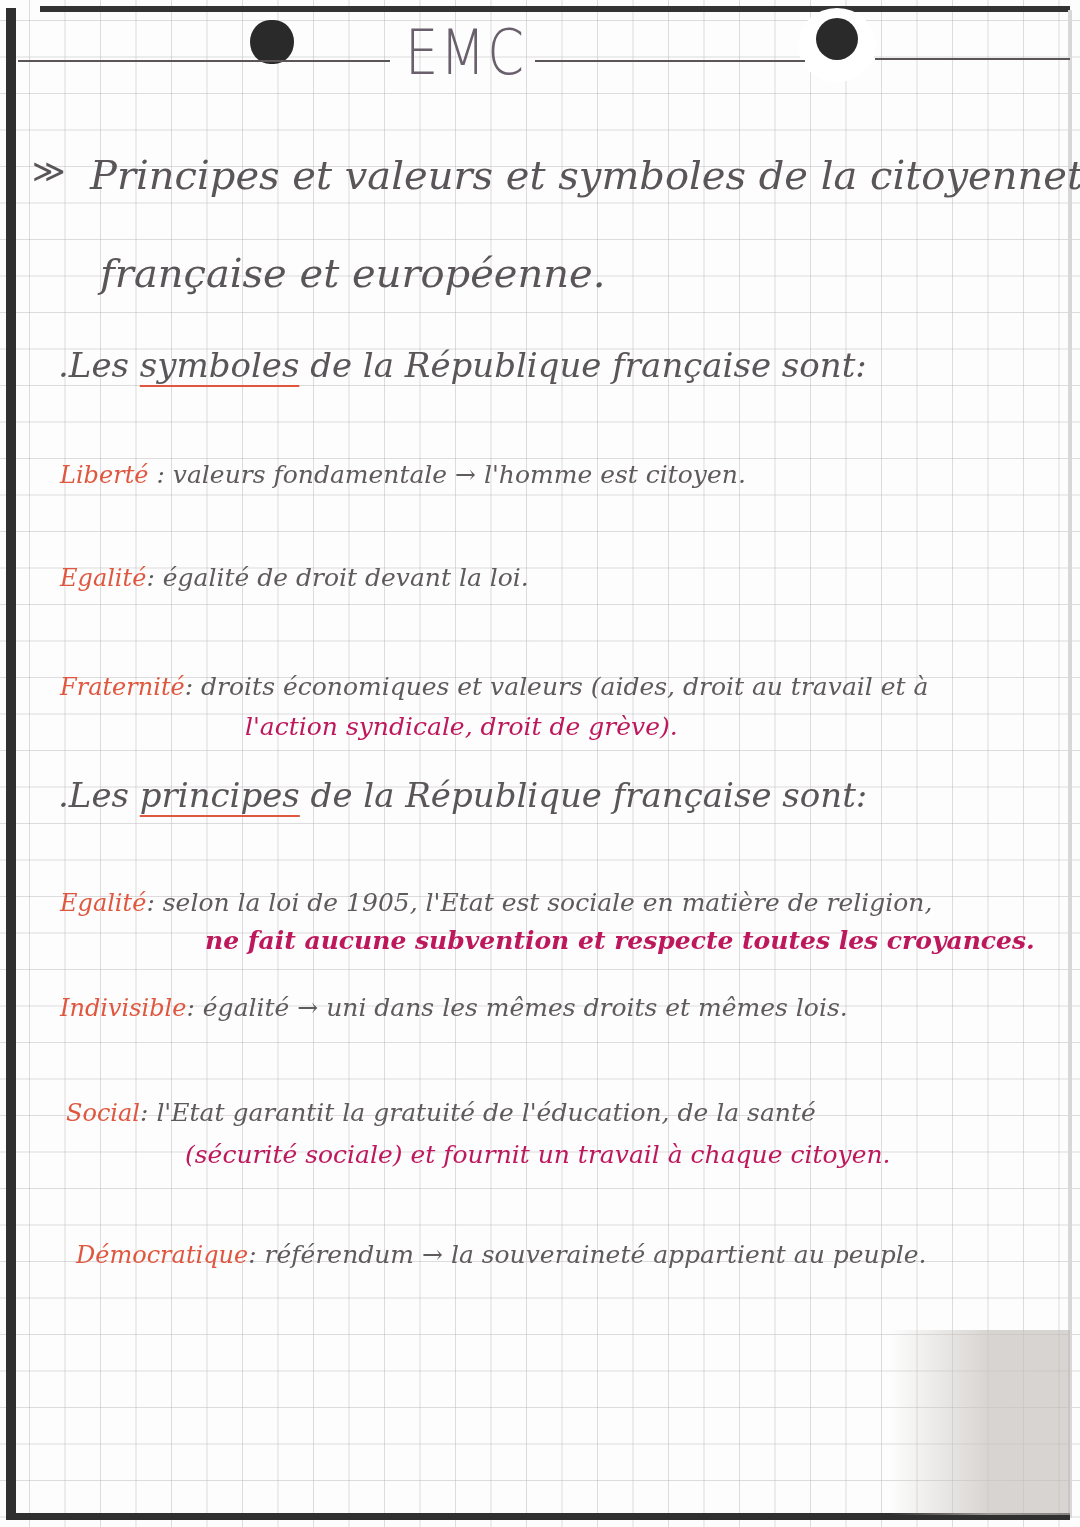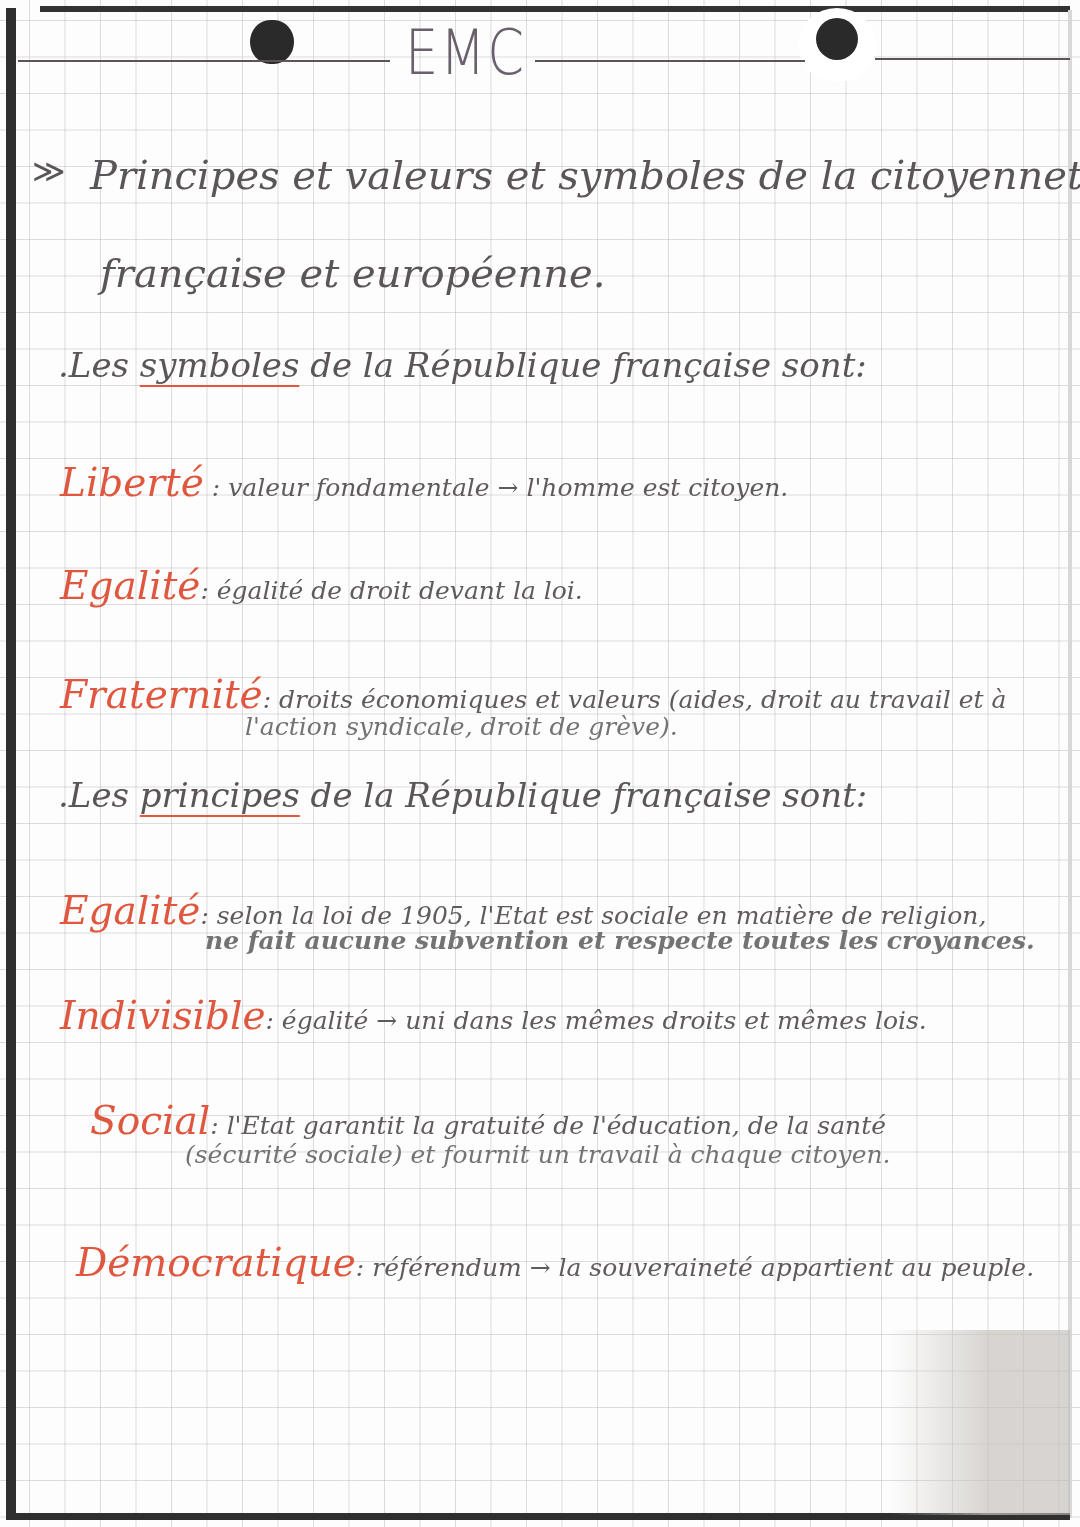--- a/index.html
+++ b/index.html
@@ -45,24 +45,24 @@
       font-family: "DejaVu Serif", serif; font-style: italic;
       color: #5a5558;
     }
     .heading-arrow { left: 32px; top: 152px; font-size: 32px; color: #5a5558; font-style: normal; }
     .heading-line1 { left: 90px; top: 152px; font-size: 40px; }
     .heading-line2 { left: 100px; top: 234px; font-size: 40px; margin-top: 16px; }
     .intro { font-size: 34px; }
     .intro-1 { left: 58px; top: 345px; }
     .intro-2 { left: 58px; top: 775px; }
     .u { text-decoration: underline; text-decoration-color: #e0573f; text-decoration-thickness: 2px; text-underline-offset: 8px; }
-    .label { color: #e0573f; font-size: 39px; font-style: italic; text-align: center; }
+    .label { color: #e0573f; font-size: 24px; font-style: italic; text-align: center; }
     .body-text { font-size: 25px; color: #5f5a5c; }
     .entry { position: absolute; white-space: nowrap; font-family: "DejaVu Serif", serif; font-style: italic; }
-    .cont { position: absolute; white-space: nowrap; font-family: "DejaVu Serif", serif; font-style: italic; font-size: 25px; color: #737373; }
+    .cont { position: absolute; white-space: nowrap; font-family: "DejaVu Serif", serif; font-style: italic; font-size: 25px; color: #be185d; }
   </style>
 </head>
 <body>
 
 <div class="page"></div>
 <div class="border-top"></div>
 <div class="border-left"></div>
 <div class="border-right"></div>
 <div class="border-bottom"></div>
 <div class="shadow-corner"></div>
@@ -78,21 +78,21 @@
 
 <div class="hw heading-arrow">≫</div>
 <div class="hw heading-line1">Principes et valeurs et symboles de la citoyenneté</div>
 <div class="hw heading-line2">française et européenne.</div>
 
 <div class="hw intro intro-1">
   <span>.Les </span><span class="u">symboles</span><span> de la République française sont:</span>
 </div>
 
 <div class="entry" style="left:60px; top:460px;">
-  <span class="label">Liberté</span><span class="body-text"> : </span><span class="body-text">valeur fondamentale → l'homme est citoyen.</span>
+  <span class="label">Liberté</span><span class="body-text"> : </span><span class="body-text">valeurs fondamentale → l'homme est citoyen.</span>
 </div>
 
 <div class="entry" style="left:60px; top:563px;">
   <span class="label">Egalité</span><span class="body-text">: </span><span class="body-text">égalité de droit devant la loi.</span>
 </div>
 
 <div class="entry" style="left:60px; top:672px;">
   <span class="label">Fraternité</span><span class="body-text">: </span><span class="body-text">droits économiques et valeurs (aides, droit au travail et à</span>
 </div>
 <div class="cont" style="left:245px; top:712px;">l'action syndicale, droit de grève).</div>
@@ -103,20 +103,20 @@
 
 <div class="entry" style="left:60px; top:888px;">
   <span class="label">Egalité</span><span class="body-text">: </span><span class="body-text">selon la loi de 1905, l'Etat est sociale en matière de religion,</span>
 </div>
 <div class="cont" style="left:205px; top:926px;font-weight:bold;">ne fait aucune subvention et respecte toutes les croyances.</div>
 
 <div class="entry" style="left:60px; top:993px;">
   <span class="label">Indivisible</span><span class="body-text">: </span><span class="body-text">égalité → uni dans les mêmes droits et mêmes lois.</span>
 </div>
 
-<div class="entry" style="left:66px; top:1098px;margin-left:24px;">
+<div class="entry" style="left:66px; top:1098px;">
   <span class="label">Social</span><span class="body-text">: </span><span class="body-text">l'Etat garantit la gratuité de l'éducation, de la santé</span>
 </div>
 <div class="cont" style="left:185px; top:1140px;">(sécurité sociale) et fournit un travail à chaque citoyen.</div>
 
 <div class="entry" style="left:76px; top:1240px;">
   <span class="label">Démocratique</span><span class="body-text">: </span><span class="body-text">référendum → la souveraineté appartient au peuple.</span>
 </div>
 
 </body></html>

